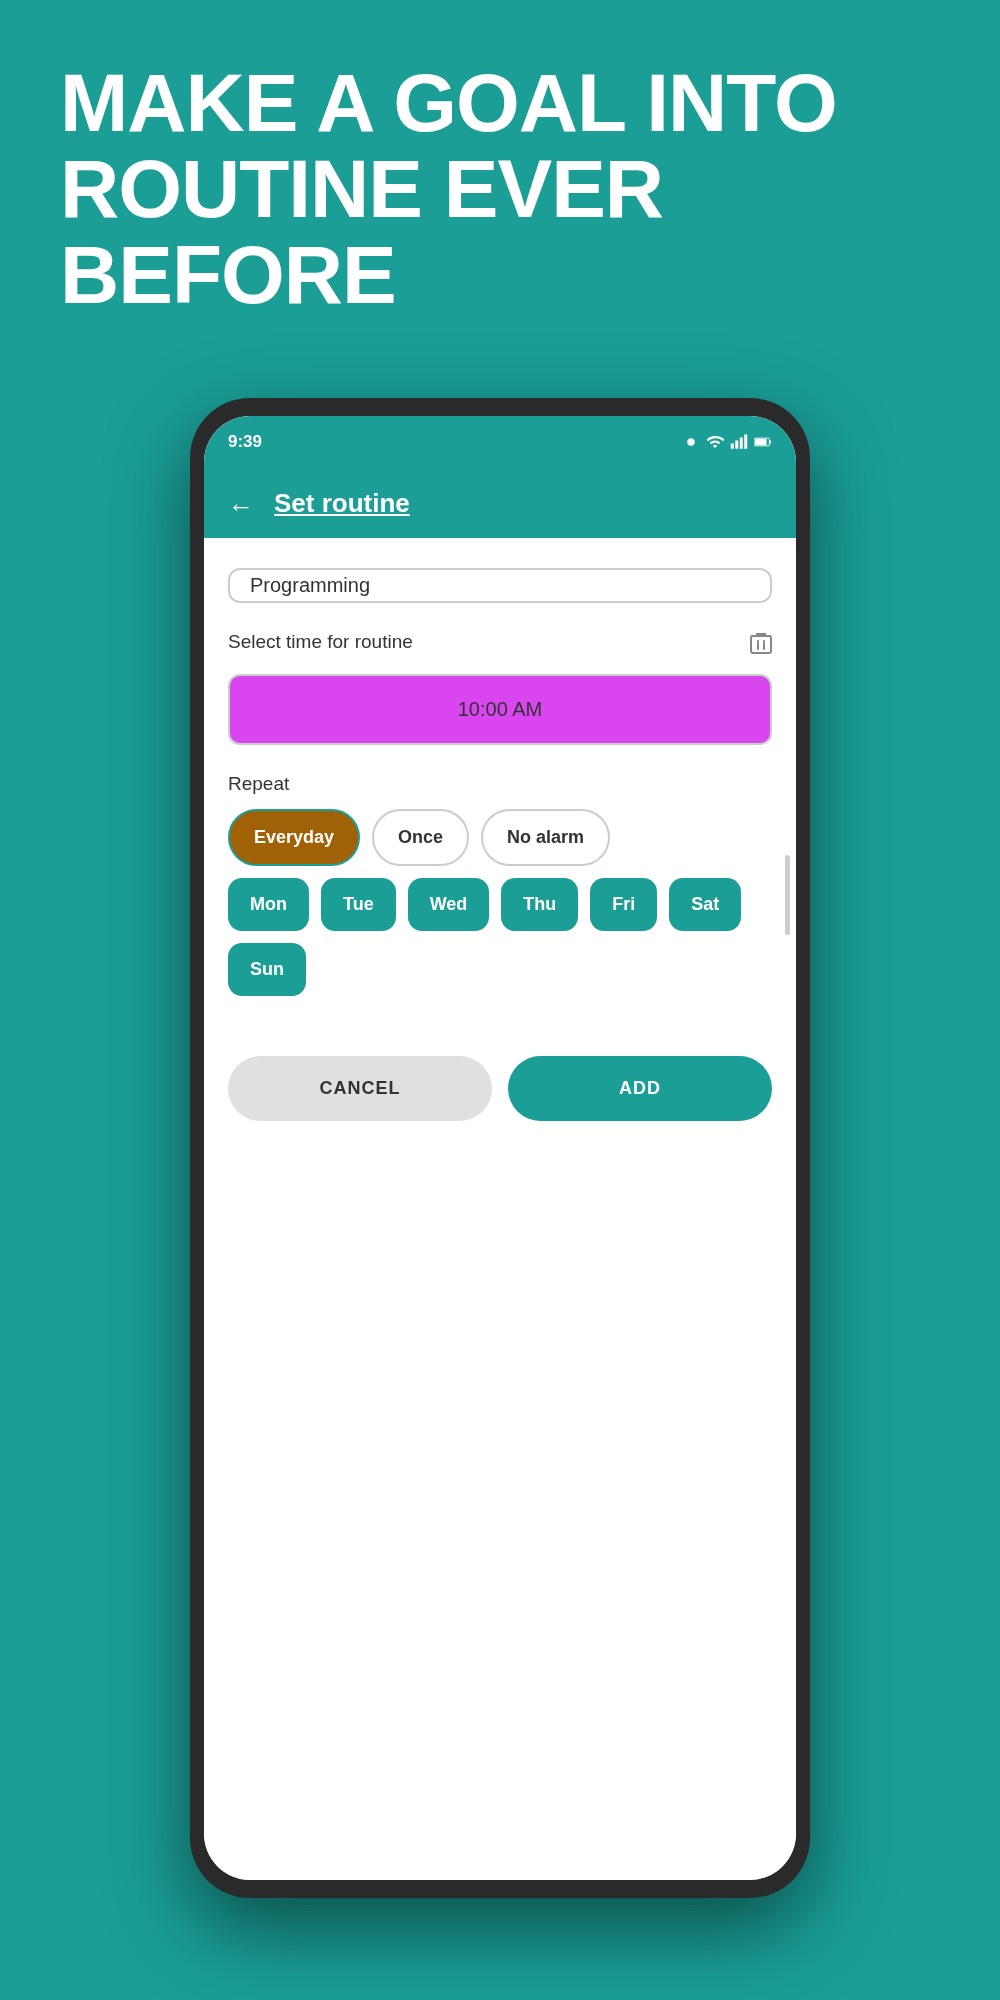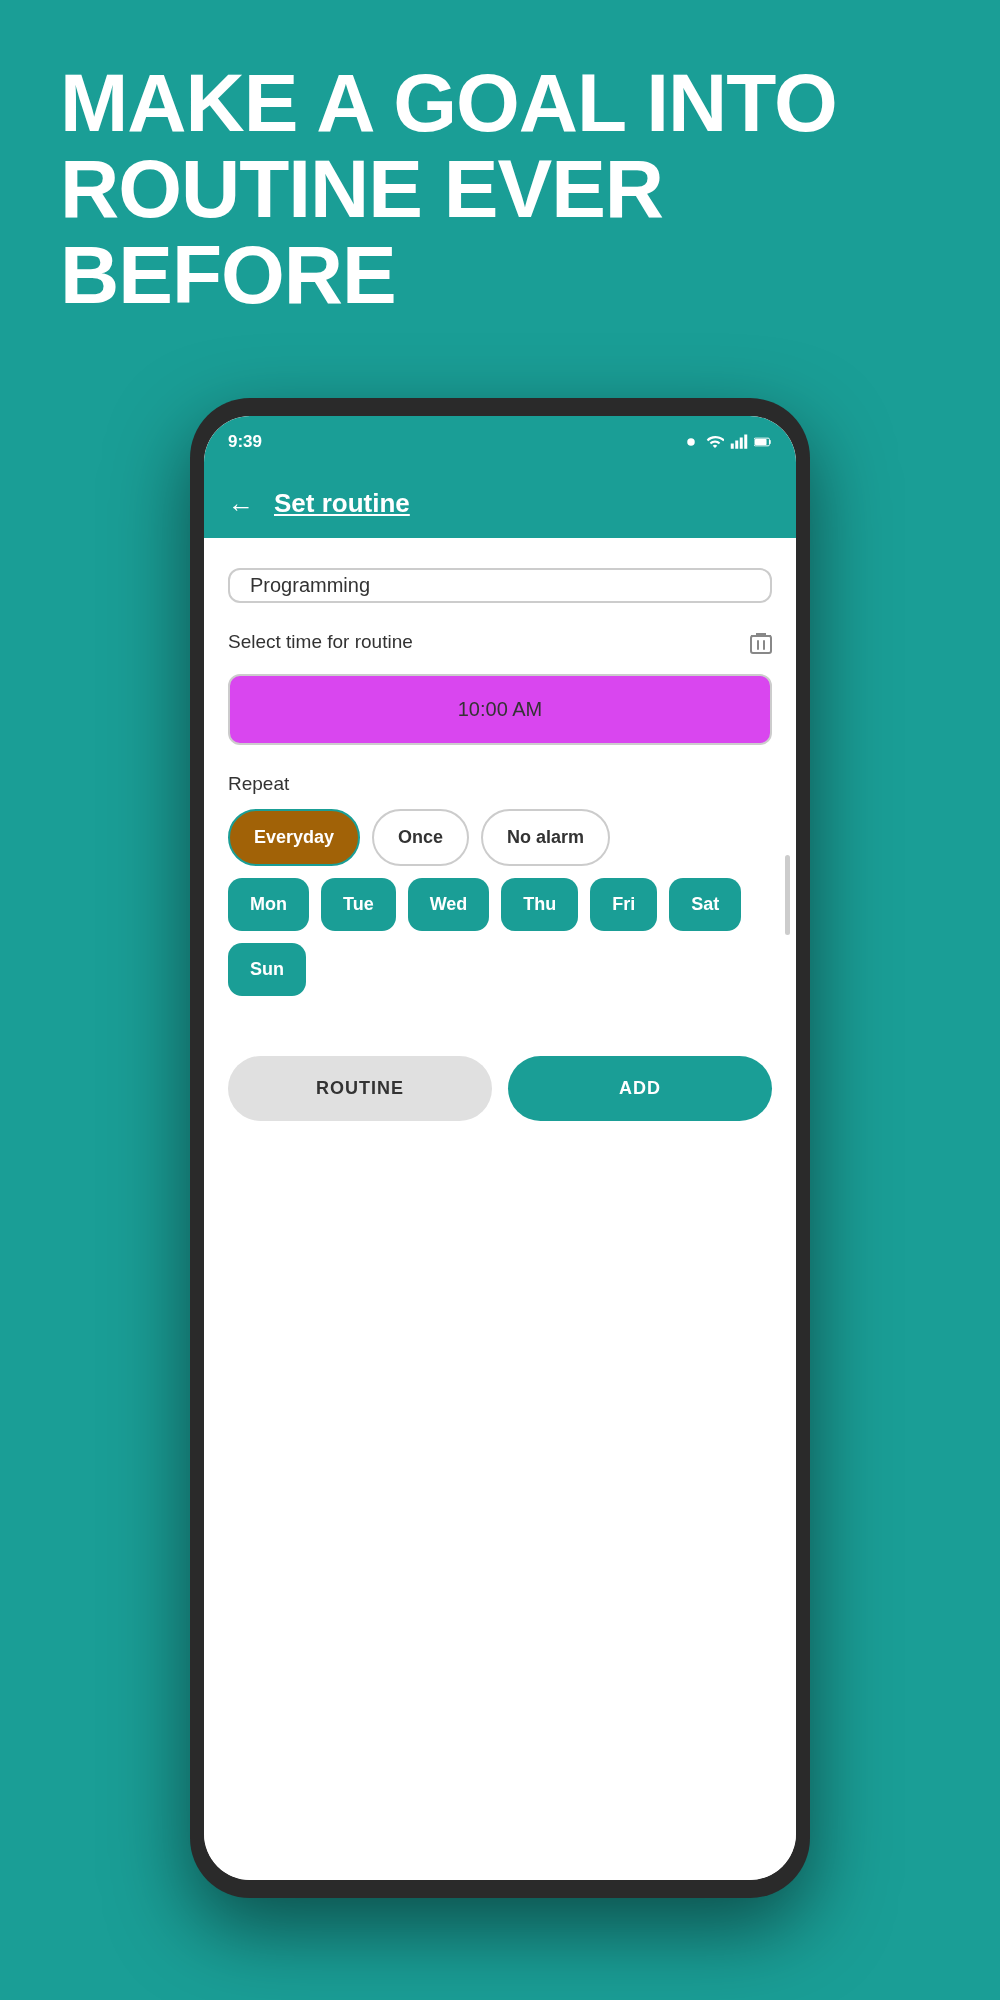--- a/index.html
+++ b/index.html
@@ -333,20 +333,20 @@
         <button class="day-chip">Tue</button>
         <button class="day-chip">Wed</button>
         <button class="day-chip">Thu</button>
         <button class="day-chip">Fri</button>
         <button class="day-chip">Sat</button>
         <button class="day-chip">Sun</button>
       </div>
 
       
       <div class="action-buttons">
-        <button class="btn-cancel">ROUTINE</button>
+        <button class="btn-cancel">CANCEL</button>
         <button class="btn-add">ADD</button>
       </div>
     </div>
 
     <div class="scroll-indicator"></div>
   </div>
 </div>
 
 </body></html>

